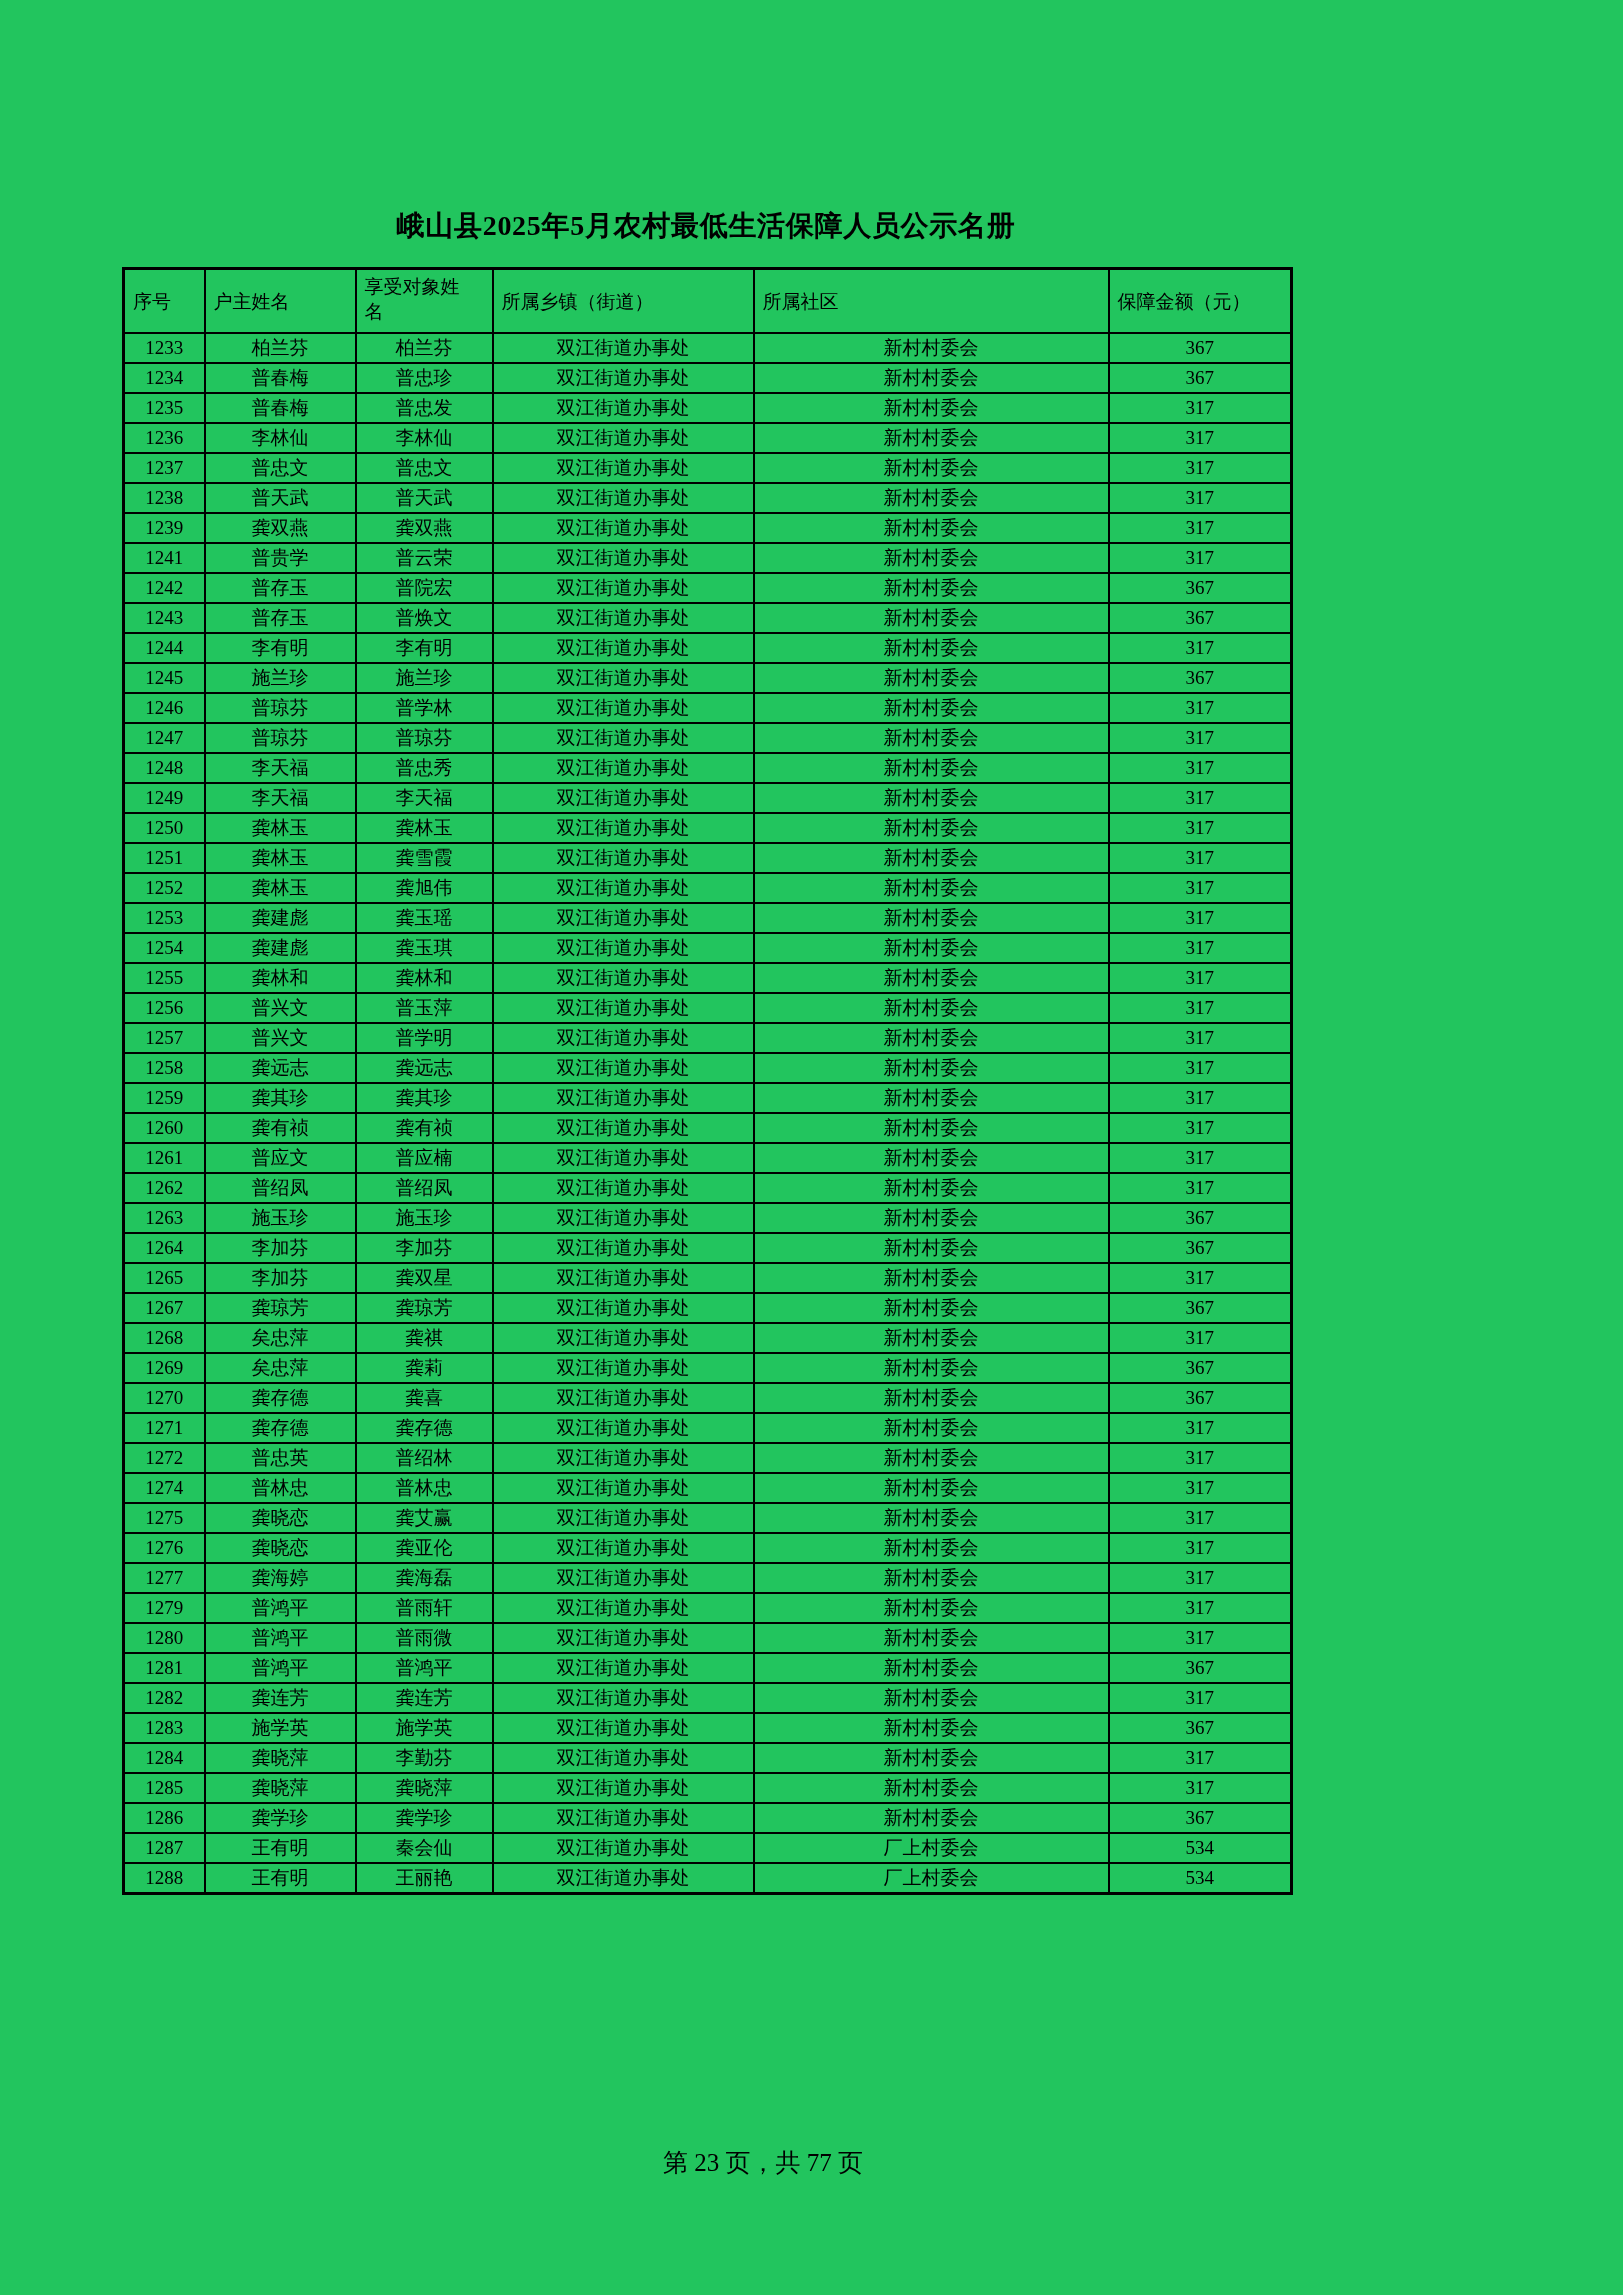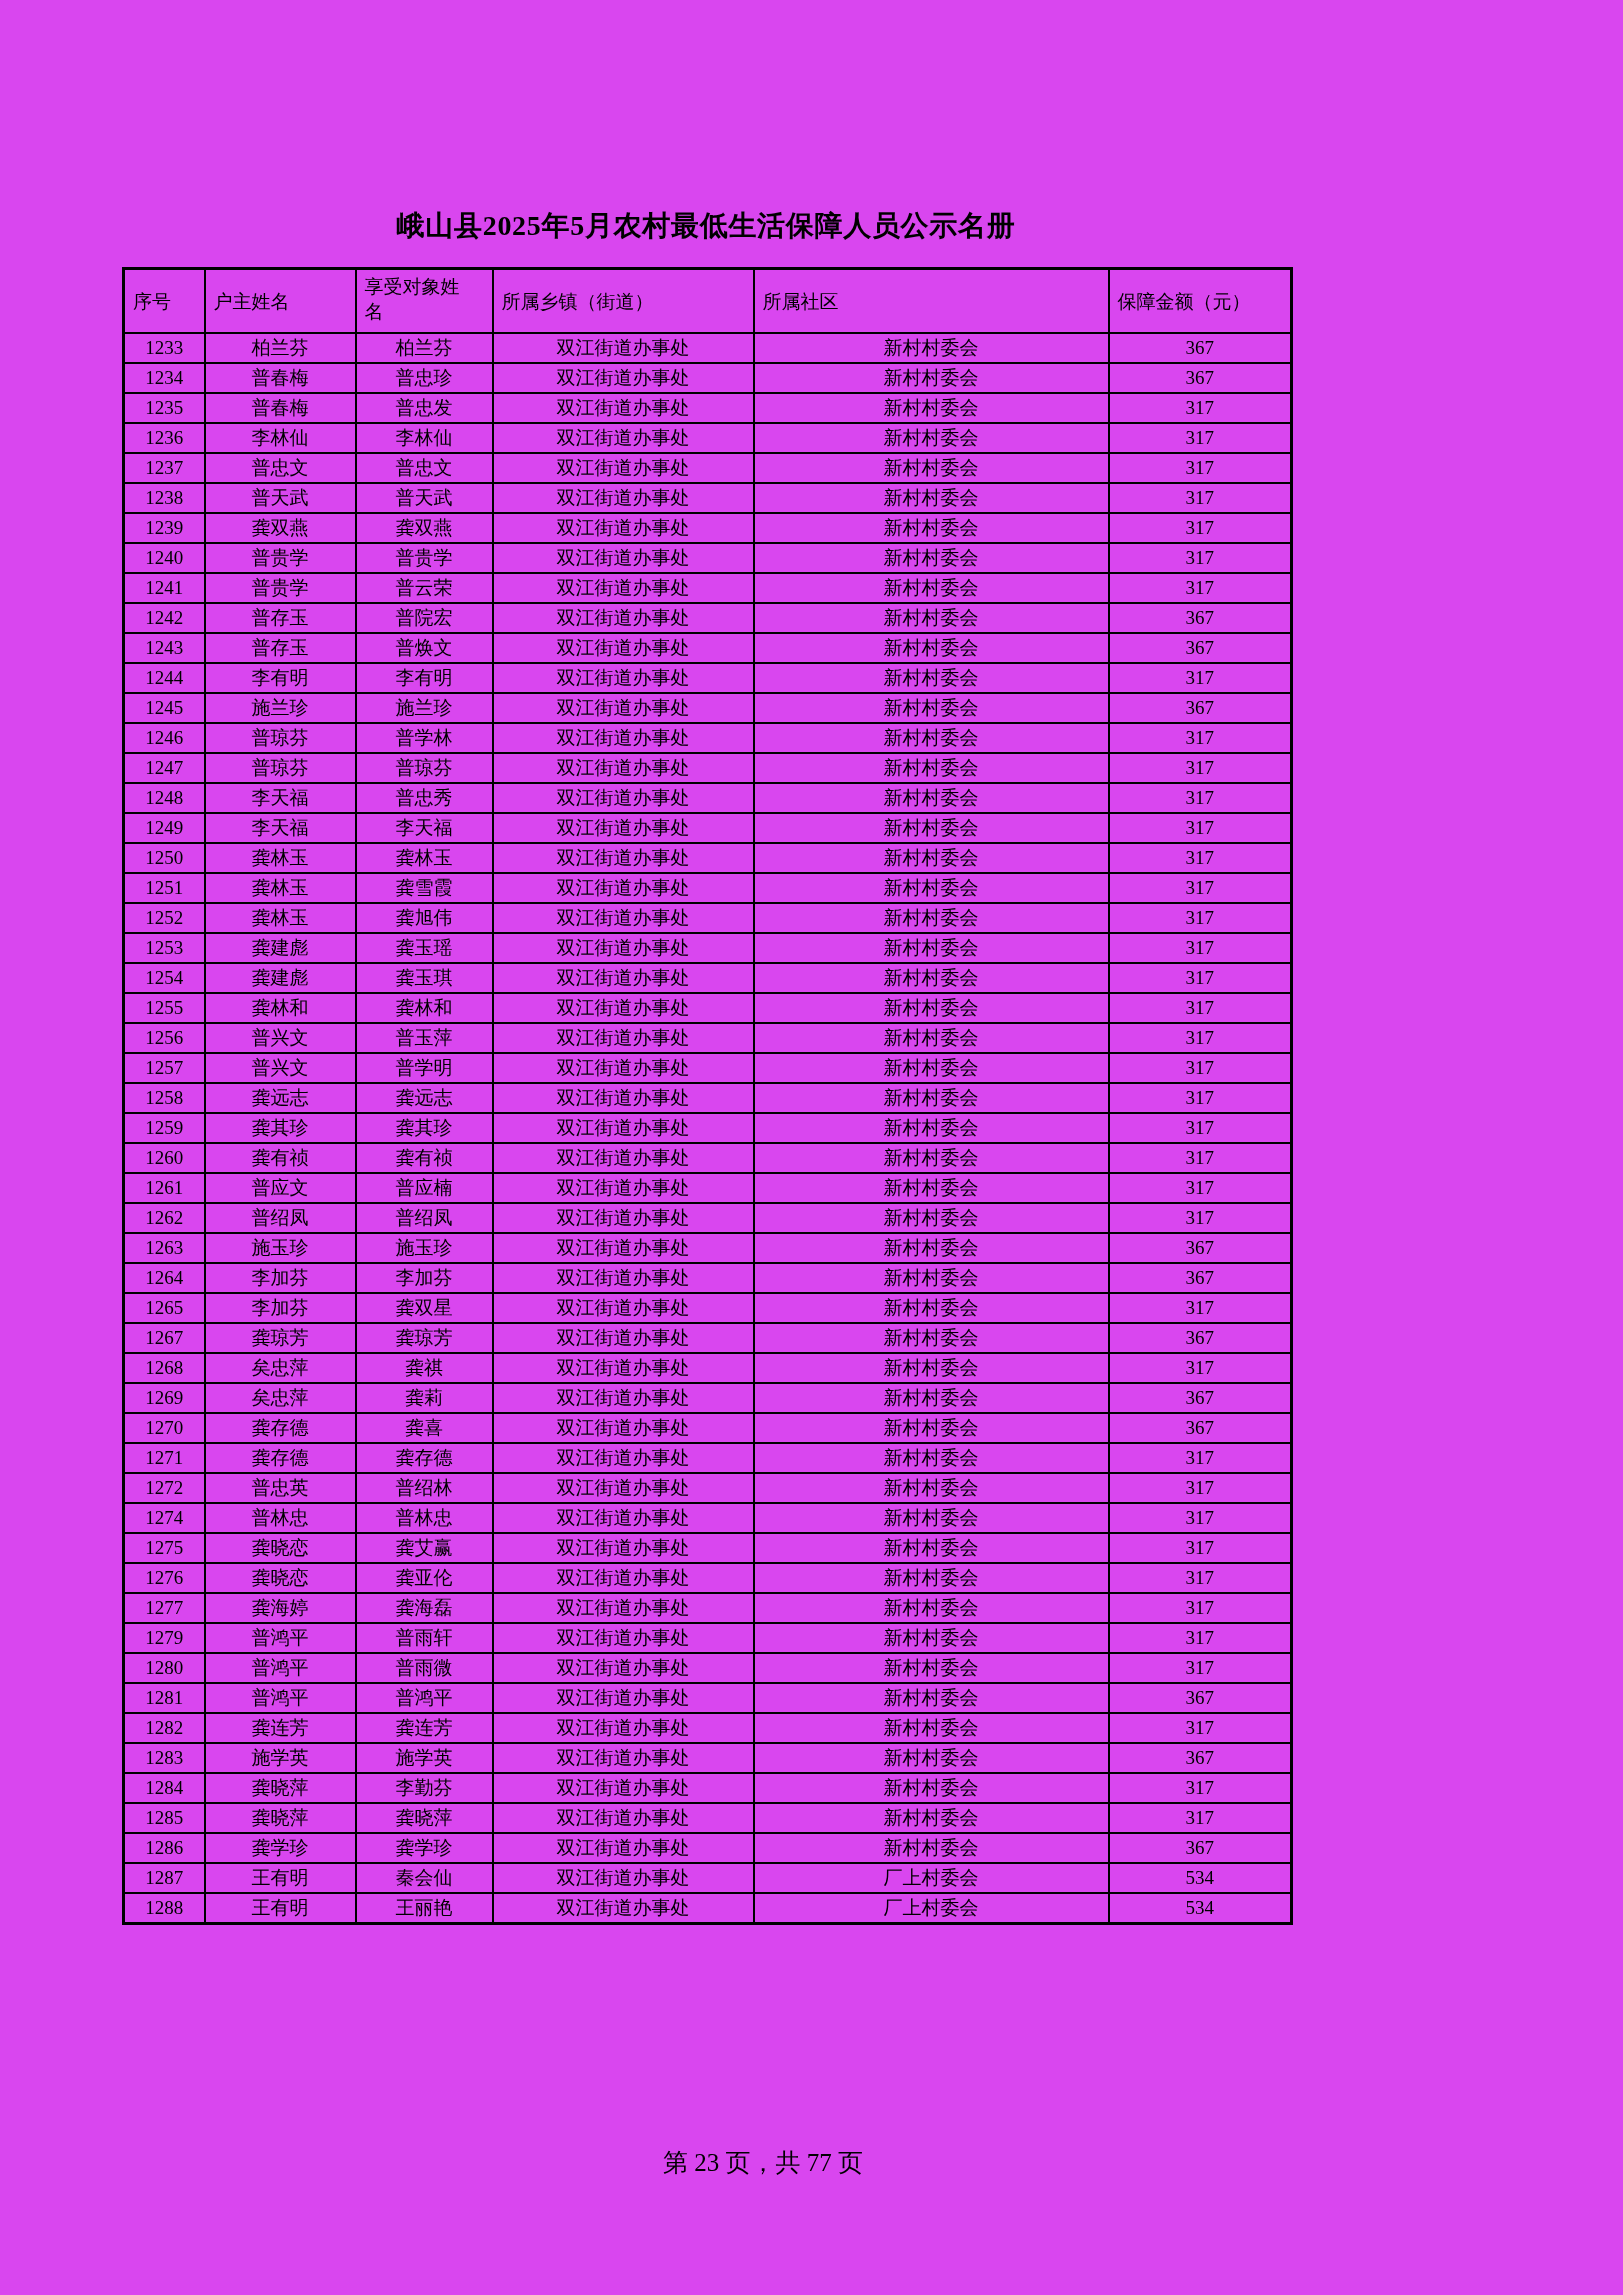--- a/index.html
+++ b/index.html
@@ -1,20 +1,20 @@
 <!DOCTYPE html>
 <html style="font-size:10.5px"><head>
 <meta charset="utf-8">
 <style>
   html,body{margin:0;padding:0;background:#ffffff;}
   .page{
     position:relative;
     width:1623px;
     height:2295px;
-    background:#d946ef;
+    background:#22c55e;
     font-family:"Liberation Serif","DejaVu Serif",serif;
     color:#000;
   }
   .doc-title{
     position:absolute;
     top:208px;
     left:122px;
     width:1168px;
     margin:0;
     text-align:center;
@@ -149,28 +149,20 @@
         </tr>
         <tr>
           <td>1239</td>
           <td>龚双燕</td>
           <td>龚双燕</td>
           <td>双江街道办事处</td>
           <td>新村村委会</td>
           <td>317</td>
         </tr>
         <tr>
-          <td>1240</td>
-          <td>普贵学</td>
-          <td>普贵学</td>
-          <td>双江街道办事处</td>
-          <td>新村村委会</td>
-          <td>317</td>
-        </tr>
-        <tr>
           <td>1241</td>
           <td>普贵学</td>
           <td>普云荣</td>
           <td>双江街道办事处</td>
           <td>新村村委会</td>
           <td>317</td>
         </tr>
         <tr>
           <td>1242</td>
           <td>普存玉</td>

